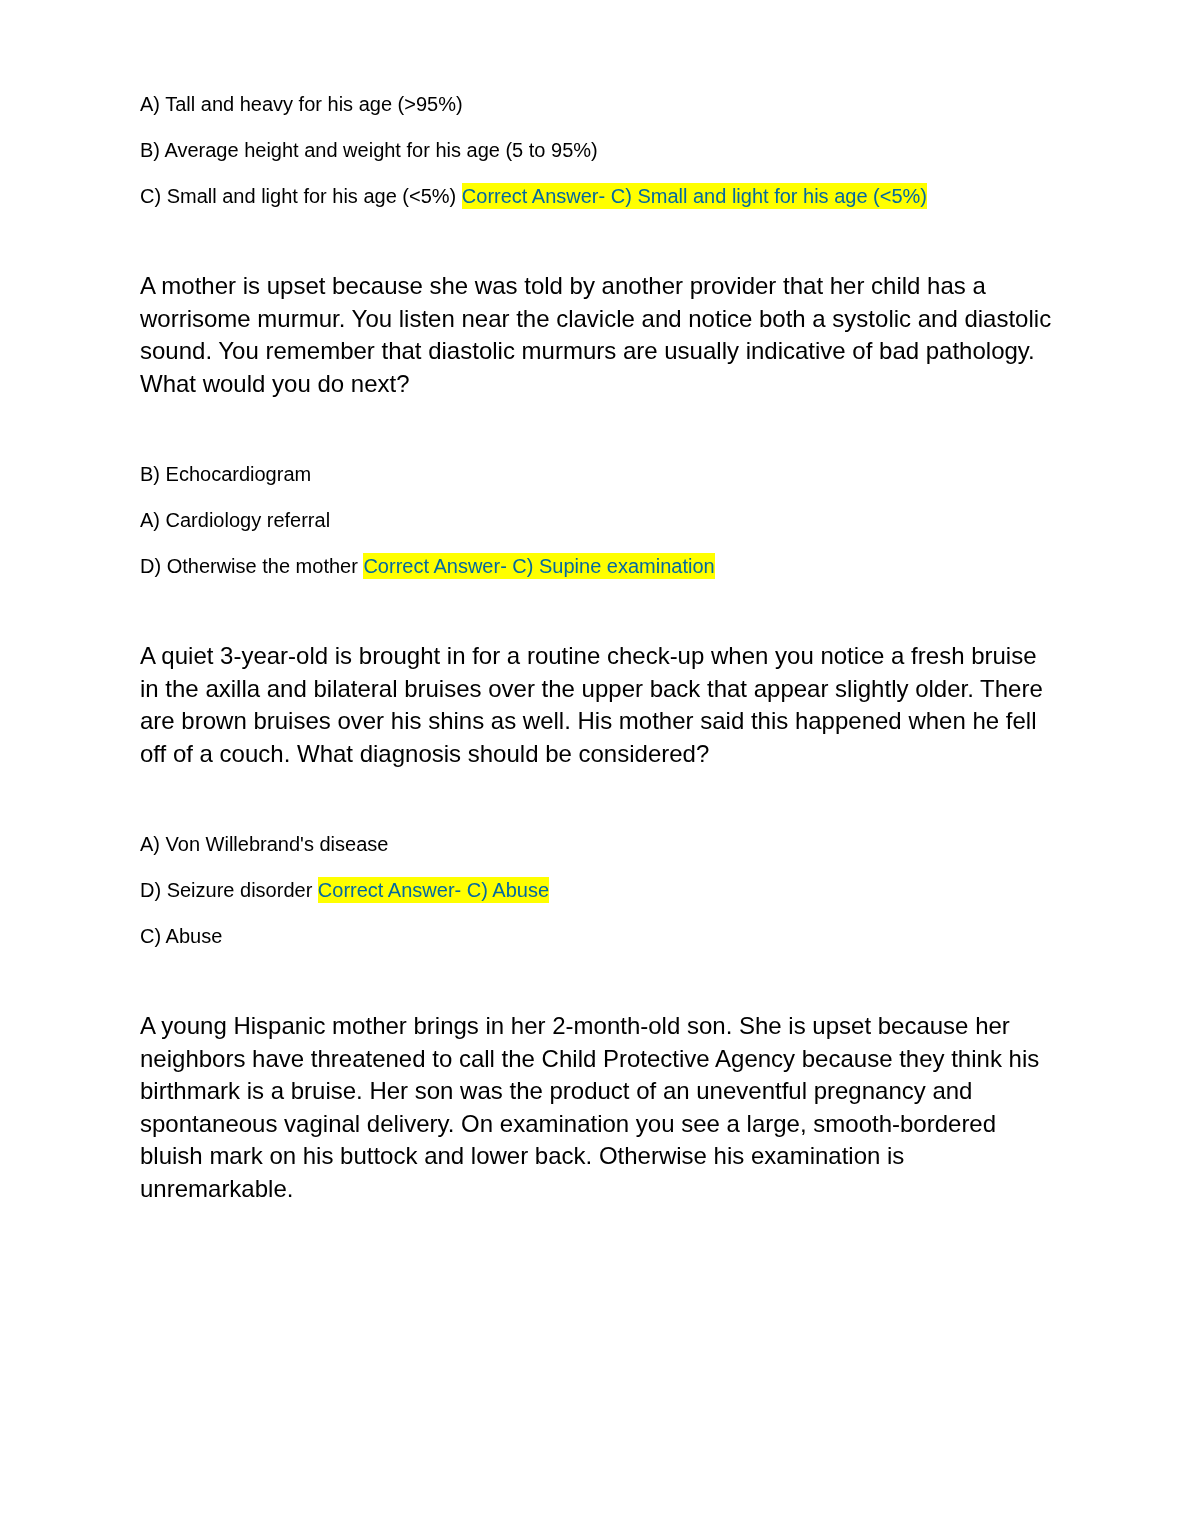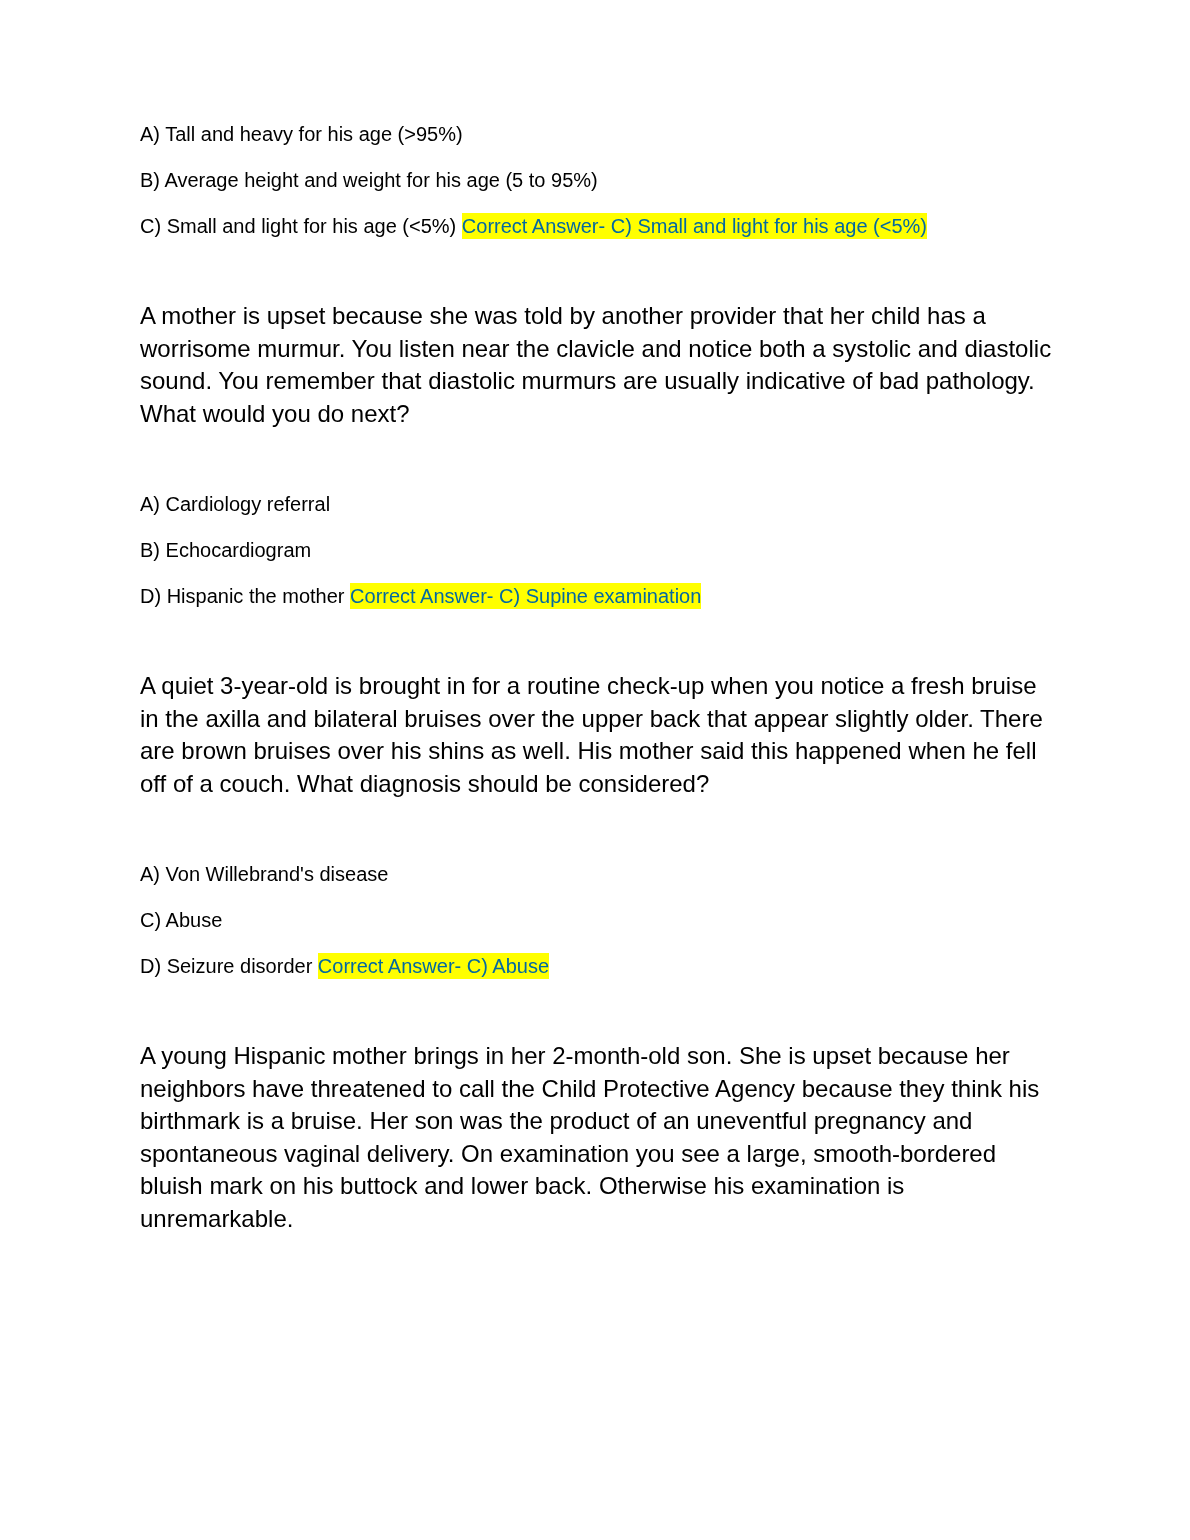--- a/index.html
+++ b/index.html
@@ -6,21 +6,21 @@
     margin: 0;
     padding: 0;
     background: #ffffff;
   }
   .page {
     position: relative;
     width: 1190px;
     min-height: 1540px;
     background: #ffffff;
     box-sizing: border-box;
-    padding: 118px 138px 60px 140px;
+    padding: 88px 138px 60px 140px;
     font-family: "Liberation Sans", "DejaVu Sans", sans-serif;
     color: #000000;
     overflow: hidden;
   }
   .content {
     width: 915px;
   }
   p.option {
     font-size: 20px;
     line-height: 32px;
@@ -43,22 +43,22 @@
 </style>
 </head>
 <body>
 
 <div class="page">
   <div class="content">
       <p class="option"><span>A) Tall and heavy for his age (&gt;95%)</span></p>
       <p class="option"><span>B) Average height and weight for his age (5 to 95%)</span></p>
       <p class="option"><span>C) Small and light for his age (&lt;5%) </span><span class="hl">Correct Answer- C) Small and light for his age (&lt;5%)</span></p>
       <p class="para"><span>A mother is upset because she was told by another provider that her child has a worrisome murmur. You listen near the clavicle and notice both a systolic and diastolic sound. You remember that diastolic murmurs are usually indicative of bad pathology. What would you do next?</span></p>
+      <p class="option"><span>B) Echocardiogram</span></p>
       <p class="option"><span>A) Cardiology referral</span></p>
-      <p class="option"><span>B) Echocardiogram</span></p>
-      <p class="option"><span>D) Hispanic the mother </span><span class="hl">Correct Answer- C) Supine examination</span></p>
+      <p class="option"><span>D) Otherwise the mother </span><span class="hl">Correct Answer- C) Supine examination</span></p>
       <p class="para"><span>A quiet 3-year-old is brought in for a routine check-up when you notice a fresh bruise in the axilla and bilateral bruises over the upper back that appear slightly older. There are brown bruises over his shins as well. His mother said this happened when he fell off of a couch. What diagnosis should be considered?</span></p>
       <p class="option"><span>A) Von Willebrand's disease</span></p>
+      <p class="option"><span>D) Seizure disorder </span><span class="hl">Correct Answer- C) Abuse</span></p>
       <p class="option"><span>C) Abuse</span></p>
-      <p class="option"><span>D) Seizure disorder </span><span class="hl">Correct Answer- C) Abuse</span></p>
       <p class="para"><span>A young Hispanic mother brings in her 2-month-old son. She is upset because her neighbors have threatened to call the Child Protective Agency because they think his birthmark is a bruise. Her son was the product of an uneventful pregnancy and spontaneous vaginal delivery. On examination you see a large, smooth-bordered bluish mark on his buttock and lower back. Otherwise his examination is unremarkable.</span></p>
     </div>
 </div>
 
 </body></html>

